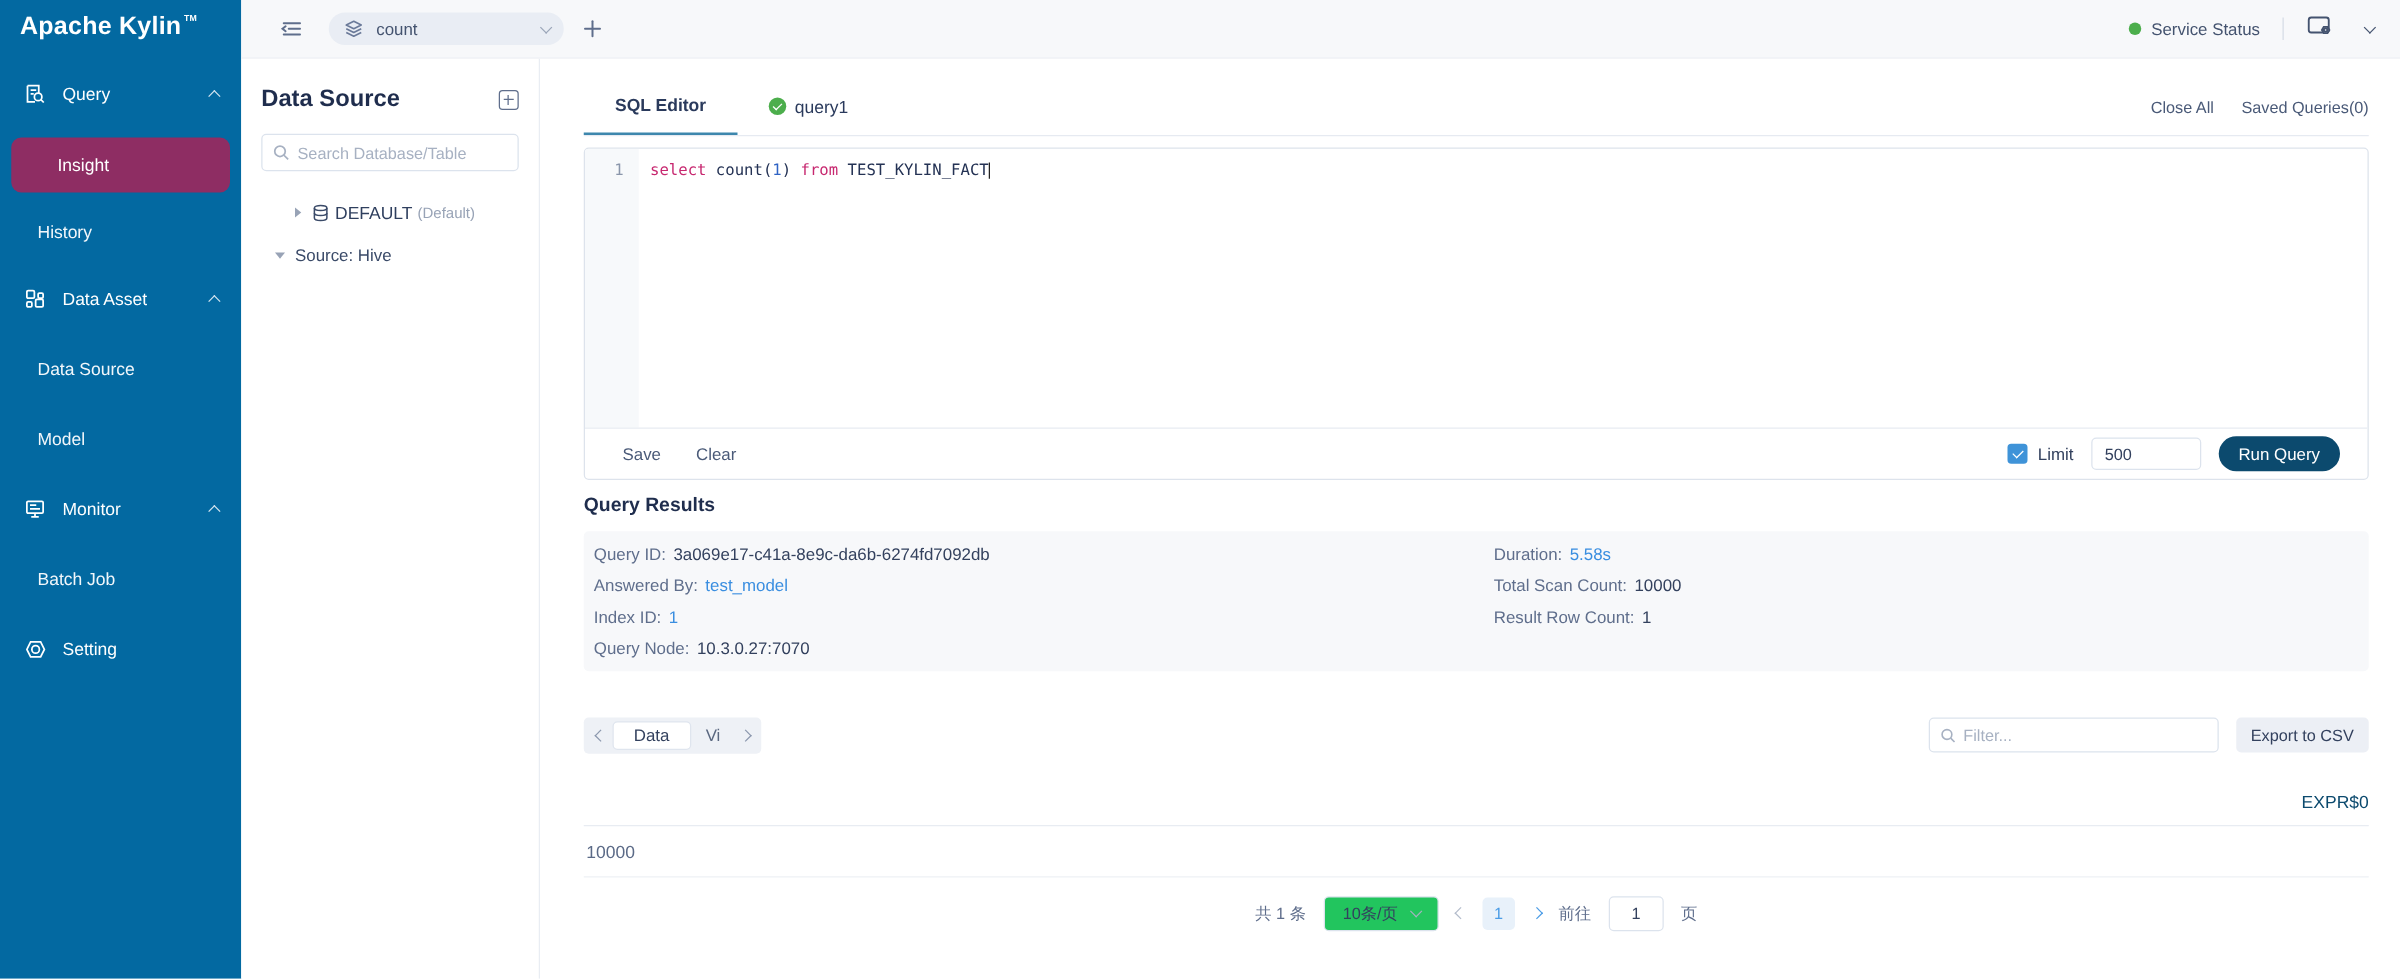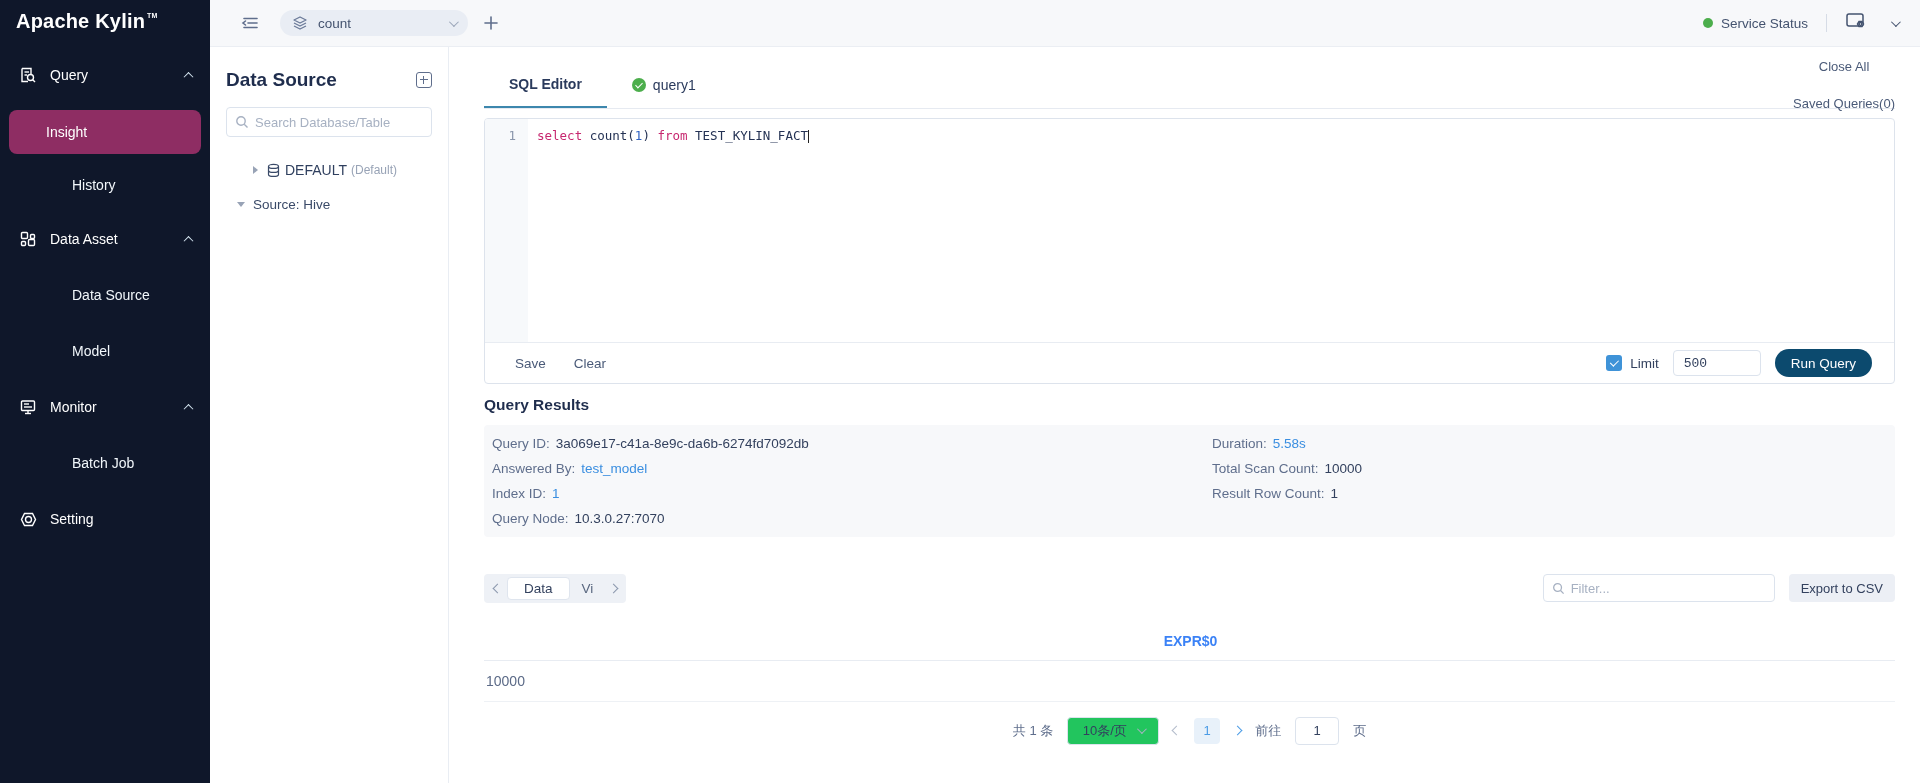--- a/index.html
+++ b/index.html
@@ -1,26 +1,26 @@
 <!DOCTYPE html>
 <html><head>
 <meta charset="utf-8">
 <style>
   * { margin:0; padding:0; box-sizing:border-box; }
   html,body { width:1920px; height:783px; overflow:hidden; }
   body { font-family:"Liberation Sans", sans-serif; background:#fff; color:#33415e; display:flex; }
 
   
-  .sidebar { width:210px; height:783px; background:#0f172a; color:#fff; flex:none; }
+  .sidebar { width:193px; height:783px; background:#0369a1; color:#fff; flex:none; }
   .logo { height:47px; display:flex; align-items:flex-start; padding:10px 0 0 16px; font-size:20px; font-weight:bold; letter-spacing:.2px; }
   .logo sup { font-size:7px; margin-top:2px; margin-left:2px; }
   .nav-row { height:56px; display:flex; align-items:center; padding:0 18px; font-size:14px; cursor:pointer; }
   .nav-row .nicon { width:20px; height:20px; margin-right:12px; display:flex; align-items:center; justify-content:center; }
   .nav-row .chev { margin-left:auto; color:#d6e6f1; }
-  .nav-sub { height:56px; display:flex; align-items:center; padding-left:72px; font-size:14px; cursor:pointer; color:#f2f7fb; }
+  .nav-sub { height:56px; display:flex; align-items:center; padding-left:30px; font-size:14px; cursor:pointer; color:#f2f7fb; }
   .nav-sub.active { background:#8e2d63; height:44px; margin:7px 9px 5px 9px; border-radius:8px; padding-left:37px; color:#fff; }
   .nav-sub.tight { height:52px; }
 
   
   .chev { display:inline-block; width:7px; height:7px; border-right:1.6px solid currentColor; border-bottom:1.6px solid currentColor; }
   .chev-up { transform:rotate(-135deg) translate(-1px,-1px); }
   .chev-down { transform:rotate(45deg) translateY(-2px); }
   .chev-left { transform:rotate(135deg); }
   .chev-right { transform:rotate(-45deg); }
 
@@ -63,37 +63,37 @@
   .db-name { font-size:14px; font-weight:500; color:#2f3f5e; }
   .db-suffix { font-size:12px; color:#98a3b6; margin-left:4px; }
 
   
   .work-area { flex:1; min-width:0; padding:0 25px 0 35px; background:#fff; }
   .tabs-row { margin-top:15px; height:47px; display:flex; align-items:center; border-bottom:1px solid #e6eaf1; }
   .tab { height:100%; display:flex; align-items:center; padding:0 25px; font-size:14px; color:#2a3a5c; cursor:pointer; position:relative; }
   .tab.active { border-bottom:2px solid #3d87ad; font-weight:bold; }
   .check-circle { width:14px; height:14px; border-radius:50%; background:#4cae4c; position:relative; margin-right:7px; flex:none; }
   .check-circle::after { content:""; position:absolute; left:5px; top:2.5px; width:3px; height:6px; border:solid #fff; border-width:0 1.6px 1.6px 0; transform:rotate(45deg); }
-  .tabs-right { margin-left:auto; display:flex; align-items:center; gap:22px; font-size:13px; color:#4a5a78;flex-direction:column; }
+  .tabs-right { margin-left:auto; display:flex; align-items:center; gap:22px; font-size:13px; color:#4a5a78; }
   .tabs-right span { cursor:pointer; }
 
   .editor-panel { margin-top:9px; border:1px solid #dde3ec; border-radius:4px; height:266px; display:flex; flex-direction:column; overflow:hidden; }
   .editor-body { flex:1; display:flex; font-family:"DejaVu Sans Mono", monospace; font-size:12.5px; }
   .gutter { width:43px; background:#f7f9fb; color:#8a96ab; text-align:right; padding:9px 12px 0 0; flex:none; }
   .code { padding:9px 0 0 9px; color:#243254; white-space:pre; flex:1; cursor:text; }
   .code .kw { color:#c7276f; }
   .code .num { color:#2f63c4; }
   .cursor-bar { display:inline-block; width:1px; height:13px; background:#222; vertical-align:text-bottom; }
   .editor-toolbar { height:41px; border-top:1px solid #e8ecf2; display:flex; align-items:center; padding:0 22px 0 30px; flex:none; }
   .toolbar-link { font-size:13.5px; color:#4a5a78; cursor:pointer; margin-right:28px; }
   .toolbar-right { margin-left:auto; display:flex; align-items:center; }
   .checkbox { width:16px; height:16px; border-radius:3px; background:#3f93d8; position:relative; cursor:pointer; flex:none; }
   .checkbox::after { content:""; position:absolute; left:5.5px; top:2.5px; width:3.5px; height:7px; border:solid #fff; border-width:0 1.8px 1.8px 0; transform:rotate(45deg); }
   .limit-label { margin:0 14px 0 8px; font-size:13.5px; color:#33415e; }
-  .limit-input { width:88px; height:26px; border:1px solid #dce3ed; border-radius:4px; padding:0 10px; font-size:13px; color:#33415e; outline:0; font-family:Liberation Mono, monospace; }
+  .limit-input { width:88px; height:26px; border:1px solid #dce3ed; border-radius:4px; padding:0 10px; font-size:13px; color:#33415e; outline:0; font-family:Liberation Sans, sans-serif; }
   .run-btn { margin-left:14px; height:28px; padding:0 16px; background:#0c4a6e; color:#fff; border:0; border-radius:14px; font-size:13.5px; cursor:pointer; font-family:"Liberation Sans",sans-serif; }
   .hint-row { margin-top:7px; height:22px; display:flex; align-items:center; justify-content:flex-end; gap:7px; color:#9aa5b8; font-size:13px; }
   .info-ico { width:14px; height:14px; flex:none; }
 
   .qr-title { margin-top:12px; font-size:15.5px; font-weight:bold; color:#1f2d4d; }
   .info-panel { margin-top:11px; background:#f7f8fa; border-radius:4px; padding:6px 0 6px 8px; display:flex; }
   .info-col { display:flex; flex-direction:column; }
   .info-col.left { width:720px; flex:none; }
   .info-line { line-height:25px; font-size:13.5px; color:#5f6e8c; white-space:nowrap; }
   .info-line .val { color:#33415e; margin-left:6px; }
@@ -105,21 +105,21 @@
   .seg-item { font-size:13.5px; color:#5a6880; padding:3px 10px; cursor:pointer; }
   .seg-item.active { background:#fff; border:1px solid #dfe5ee; border-radius:4px; padding:3px 16px; color:#33415e; }
   .view-right { margin-left:auto; display:flex; align-items:center; gap:14px; }
   .filter-box { width:232px; height:28px; border:1px solid #dce3ed; border-radius:4px; display:flex; align-items:center; padding:0 8px; background:#fff; }
   .filter-box svg { color:#a7b1c2; flex:none; }
   .filter-box input { border:0; outline:0; width:100%; margin-left:6px; font-size:13px; color:#33415e; background:transparent; font-family:"Liberation Sans",sans-serif; }
   .filter-box input::placeholder { color:#a7b1c2; }
   .export-btn { height:28px; padding:0 12px; background:#eceff5; border:0; border-radius:4px; font-size:13px; color:#33415e; cursor:pointer; font-family:"Liberation Sans",sans-serif; }
 
   .result-table { margin-top:19px; width:100%; border-collapse:collapse; }
-  .result-table th { height:38px; text-align:center; font-weight:bold; font-size:14px; color:#3b82f6; border-bottom:1px solid #e8ecf2; padding-left:2px; }
+  .result-table th { height:38px; text-align:right; font-weight:normal; font-size:14px; color:#0c4a6e; border-bottom:1px solid #e8ecf2; padding-left:2px; }
   .result-table td { height:41px; font-size:14px; color:#5b6a87; border-bottom:1px solid #eef1f5; padding-left:2px; }
 
   .pagination { margin-top:15px; display:flex; align-items:center; justify-content:center; gap:14px; font-size:13px; color:#5f6e8c; }
   .page-size { width:92px; height:28px; border:1px solid #dce3ed; border-radius:4px; display:flex; align-items:center; justify-content:center; gap:10px; cursor:pointer; color:#33415e; background:#22c55e; }
   .page-size .chev { color:#a7b1c2; }
   .pg-prev { color:#b3bccb; cursor:pointer; display:flex; }
   .pg-next { color:#4b9ce6; cursor:pointer; display:flex; }
   .pg-num { width:26px; height:26px; background:#e8f1fa; color:#4b9ce6; border-radius:4px; display:flex; align-items:center; justify-content:center; cursor:pointer; }
   .goto-input { width:44px; height:28px; border:1px solid #dce3ed; border-radius:4px; text-align:center; font-size:13px; color:#33415e; outline:0; font-family:"Liberation Sans",sans-serif; }
 

